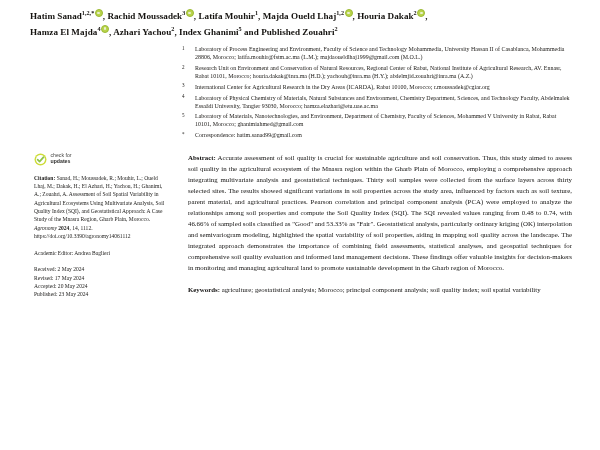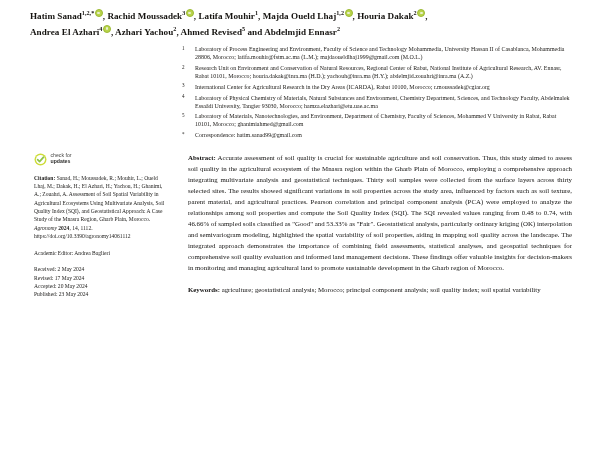--- a/index.html
+++ b/index.html
@@ -185,21 +185,21 @@
 </head>
 <body>
 
 <div class="page">
 
   <div class="authors">
     <div>
       <span><span>Hatim Sanad</span><span class="sup">1,2,*</span><span class="orcid"></span><span>, </span></span><span><span>Rachid Moussadek</span><span class="sup">3</span><span class="orcid"></span><span>, </span></span><span><span>Latifa Mouhir</span><span class="sup">1</span><span>, </span></span><span><span>Majda Oueld Lhaj</span><span class="sup">1,2</span><span class="orcid"></span><span>, </span></span><span><span>Houria Dakak</span><span class="sup">2</span><span class="orcid"></span><span>,</span></span>
     </div>
     <div>
-      <span><span>Andrea El Azhari</span><span class="sup">4</span><span class="orcid"></span><span>, </span></span><span><span>Azhari Yachou</span><span class="sup">2</span><span>, </span></span><span><span>Ahmed Revised</span><span class="sup">5</span><span> and </span></span><span><span>Abdelmjid Ennasr</span><span class="sup">2</span></span>
+      <span><span>Hamza El Majda</span><span class="sup">4</span><span class="orcid"></span><span>, </span></span><span><span>Azhari Yachou</span><span class="sup">2</span><span>, </span></span><span><span>Index Ghanimi</span><span class="sup">5</span><span> and </span></span><span><span>Published Zouahri</span><span class="sup">2</span></span>
     </div>
   </div>
 
   <div style="display:flex; margin-top:7px;">
     <div style="flex:0 0 152px;"></div>
     <div style="flex:1 1 auto;">
       <ul class="affil-list">
         <li class="affil">
           <span class="affil-num">1</span>
           <span class="affil-text">Laboratory of Process Engineering and Environment, Faculty of Science and Technology Mohammedia, University Hassan II of Casablanca, Mohammedia 28806, Morocco; latifa.mouhir@fstm.ac.ma (L.M.); majdaoueldlhaj1999@gmail.com (M.O.L.)</span>

